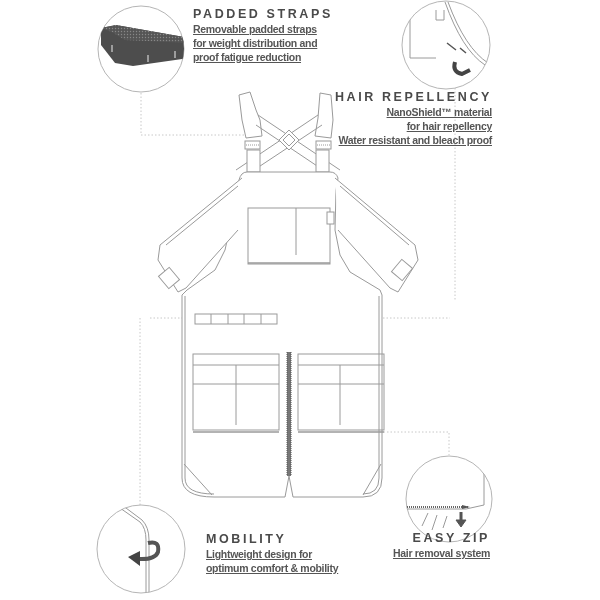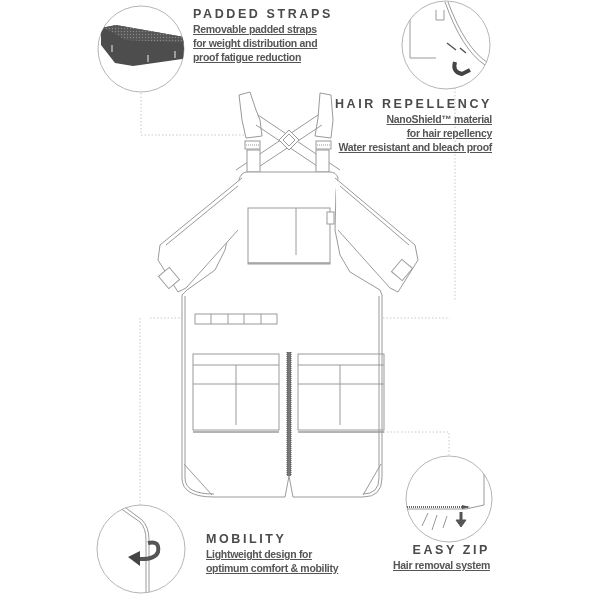--- a/index.html
+++ b/index.html
@@ -3,22 +3,22 @@
 <meta charset="utf-8">
 <style>
   html, body { margin: 0; padding: 0; background: #ffffff; }
   body { width: 600px; height: 600px; position: relative; overflow: hidden; font-family: "Liberation Sans", sans-serif; }
   #diagram { position: absolute; left: 0; top: 0; width: 600px; height: 600px; }
   .feature { position: absolute; color: #4a4a4a; }
   .feature .title { font-weight: bold; font-size: 12.5px; letter-spacing: 2.6px; color: #4a4a4a; line-height: 15px; }
   .feature .line { font-weight: bold; font-size: 10.5px; line-height: 14px; color: #555555; letter-spacing: -0.3px; font-stretch: condensed; text-decoration: underline; }
   .right { text-align: right; }
   #f-padded { left: 193px; top: 7px; width: 200px; }
-  #f-repel { left: 300px; top: 97px; width: 192px; }
-  #f-zip { left: 360px; top: 543px; width: 130px; }
+  #f-repel { left: 300px; top: 90px; width: 192px; }
+  #f-zip { left: 360px; top: 531px; width: 130px; }
   #f-mobility { left: 206px; top: 532px; width: 200px; }
 </style>
 </head>
 <body>
 
 <svg id="diagram" viewBox="0 0 600 600" xmlns="http://www.w3.org/2000/svg">
   <defs>
     <pattern id="dots" width="3" height="3" patternUnits="userSpaceOnUse">
       <rect width="3" height="3" fill="#555"></rect>
       <circle cx="1.5" cy="1.5" r="0.7" fill="#888"></circle>

